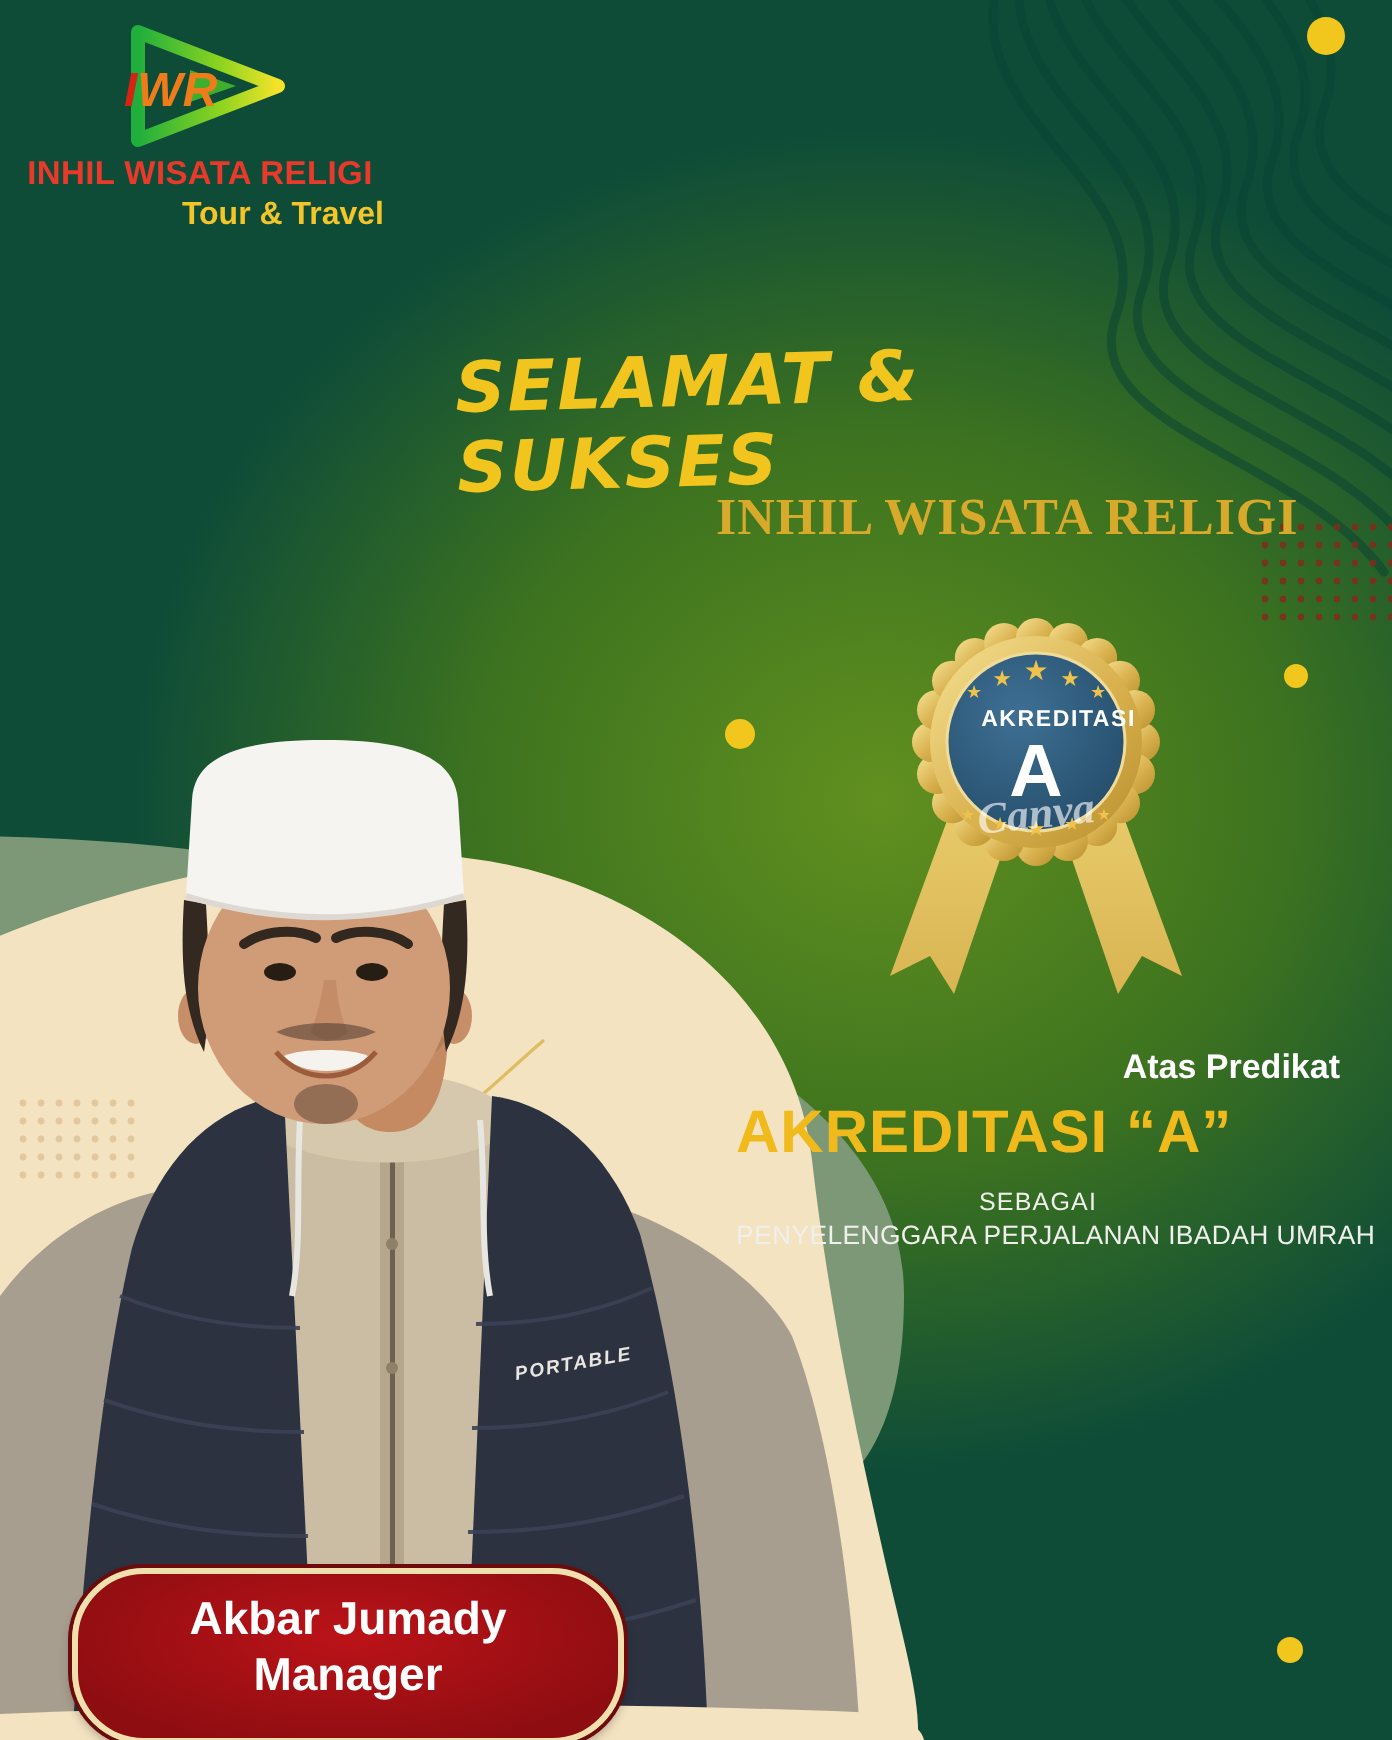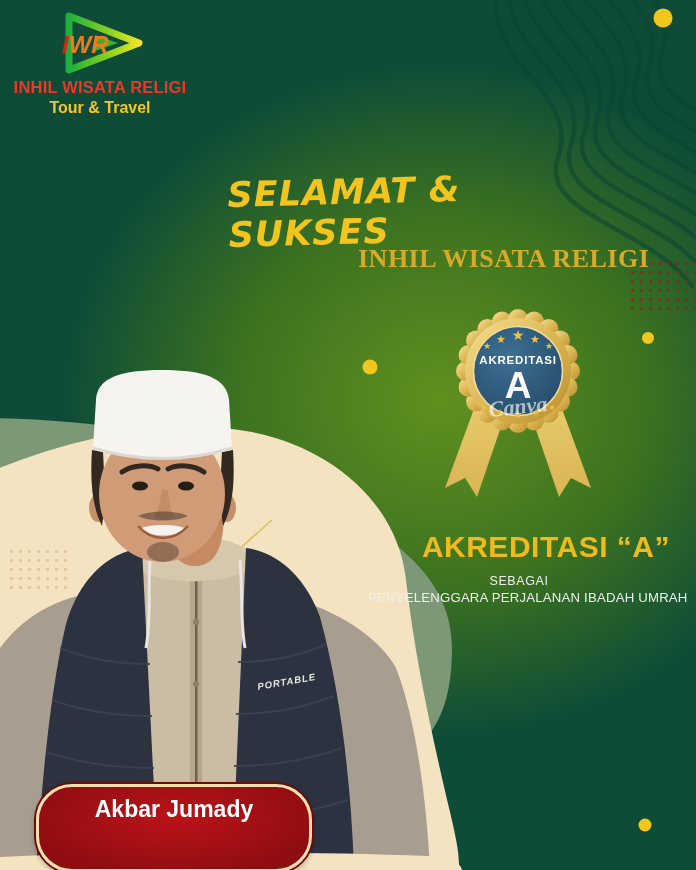--- a/index.html
+++ b/index.html
@@ -8,41 +8,41 @@
     font-family:"Liberation Sans",sans-serif;
     background-color:#0e4c38;
     background-image:radial-gradient(ellipse 480px 430px at 440px 400px,
       #61901f 0%, #3d731f 42%, rgba(14,76,55,0) 78%);
   }
   .abs{position:absolute;}
   svg{display:block;}
   
   .brand-name{left:8px;top:78px;width:184px;text-align:center;
     color:#e8392b;font-weight:bold;font-size:16.5px;letter-spacing:.2px;}
-  .brand-tagline{left:8px;top:99px;width:184px;text-align:center;
+  .brand-tagline{left:8px;top:99px;width:184px;text-align:right;
     color:#f4c528;font-weight:bold;font-size:16px;}
   
   .greeting{left:228px;top:170px;width:380px;
     color:#f1c41e;font-weight:800;font-style:italic;font-size:35px;
     font-family:"DejaVu Sans",sans-serif;letter-spacing:1px;transform:rotate(-1.5deg);}
   .org-title{left:358px;top:244px;width:320px;
     color:#d7aa2b;font-weight:bold;font-size:26px;letter-spacing:.5px;
     font-family:"Liberation Serif",serif;}
   
-  .badge-label{left:468px;top:354px;width:100px;text-align:center;
+  .badge-label{left:468px;top:354px;width:100px;text-align:right;
     color:#fff;font-weight:bold;font-size:11.5px;letter-spacing:.8px;}
   .badge-grade{left:468px;top:365px;width:100px;text-align:center;
     color:#fff;font-weight:bold;font-size:37px;}
   .badge-watermark{left:466px;top:394px;width:104px;text-align:center;
     color:rgba(255,255,255,.62);font-size:22px;font-weight:bold;font-style:italic;
     font-family:"Liberation Serif",serif;transform:rotate(-6deg);}
   
   .award{left:368px;top:524px;width:302px;color:#fff;}
   .award-intro{text-align:right;font-weight:bold;font-size:17px;}
-  .award-title{text-align:right;font-weight:bold;font-size:30px;color:#f1ba1c;
+  .award-title{font-weight:bold;font-size:30px;color:#f1ba1c;
     margin-top:6px;letter-spacing:.5px;}
   .award-as{text-align:center;font-size:12.5px;margin-top:10px;letter-spacing:.6px;color:#f0efec;}
   .award-role{text-align:right;font-size:13.2px;margin-top:2px;letter-spacing:.2px;
     white-space:nowrap;color:#f0efec;}
   .award-message{margin-top:26px;text-align:center;font-size:16px;line-height:1.15;color:#f4f3f0;}
   
   .name-button{left:36px;top:784px;width:276px;height:88px;box-sizing:border-box;
     border-radius:36px;border:3px solid #f2dfae;
     background:radial-gradient(ellipse at 50% 38%, #bb1318 0%, #8e0d11 80%);
     box-shadow:0 0 0 2px #6d0a0c, 0 3px 6px rgba(0,0,0,.35);
@@ -241,22 +241,24 @@
   <div class="abs brand-tagline">Tour &amp; Travel</div>
 
   <div class="abs greeting">SELAMAT &amp; SUKSES</div>
   <div class="abs org-title">INHIL WISATA RELIGI</div>
 
   <div class="abs badge-label">AKREDITASI</div>
   <div class="abs badge-grade">A</div>
   <div class="abs badge-watermark">Canva</div>
 
   <div class="abs award">
+    <div class="award-intro">Atas Predikat</div>
     <div class="award-title">AKREDITASI “A”</div>
     <div class="award-as">SEBAGAI</div>
     <div class="award-role">PENYELENGGARA PERJALANAN IBADAH UMRAH</div>
   </div>
 
   <div class="abs name-button">
     <div>Akbar Jumady</div>
+    <div>Manager</div>
   </div>
 
 </div>
 
 </body></html>

